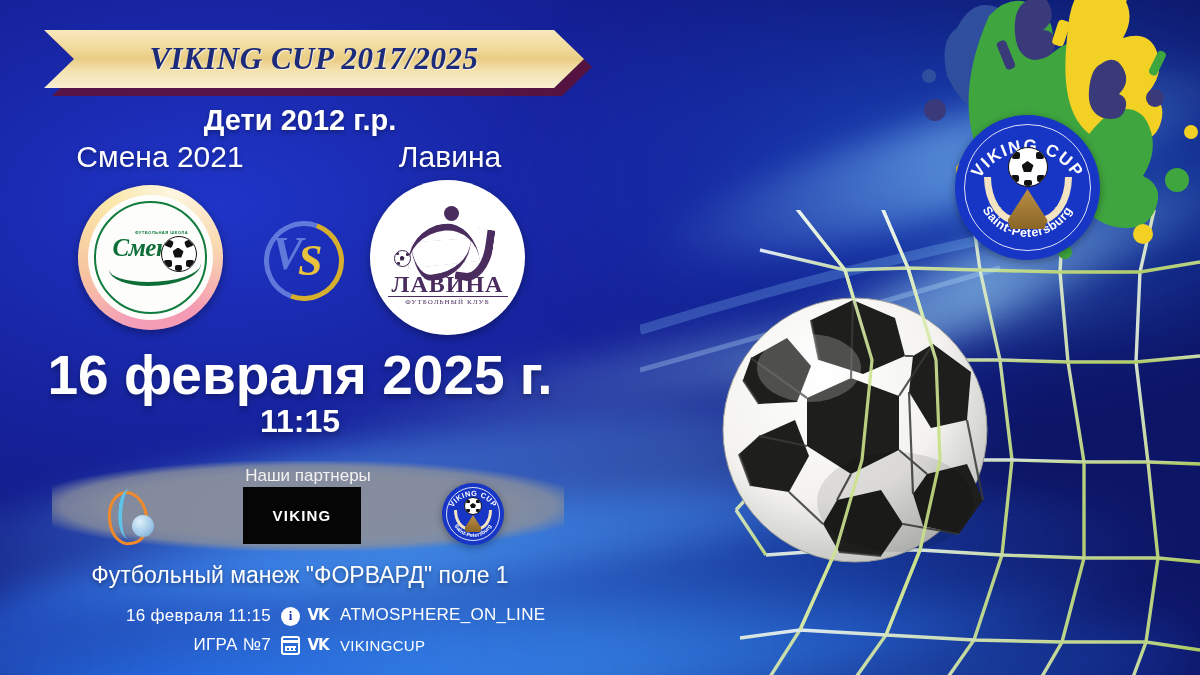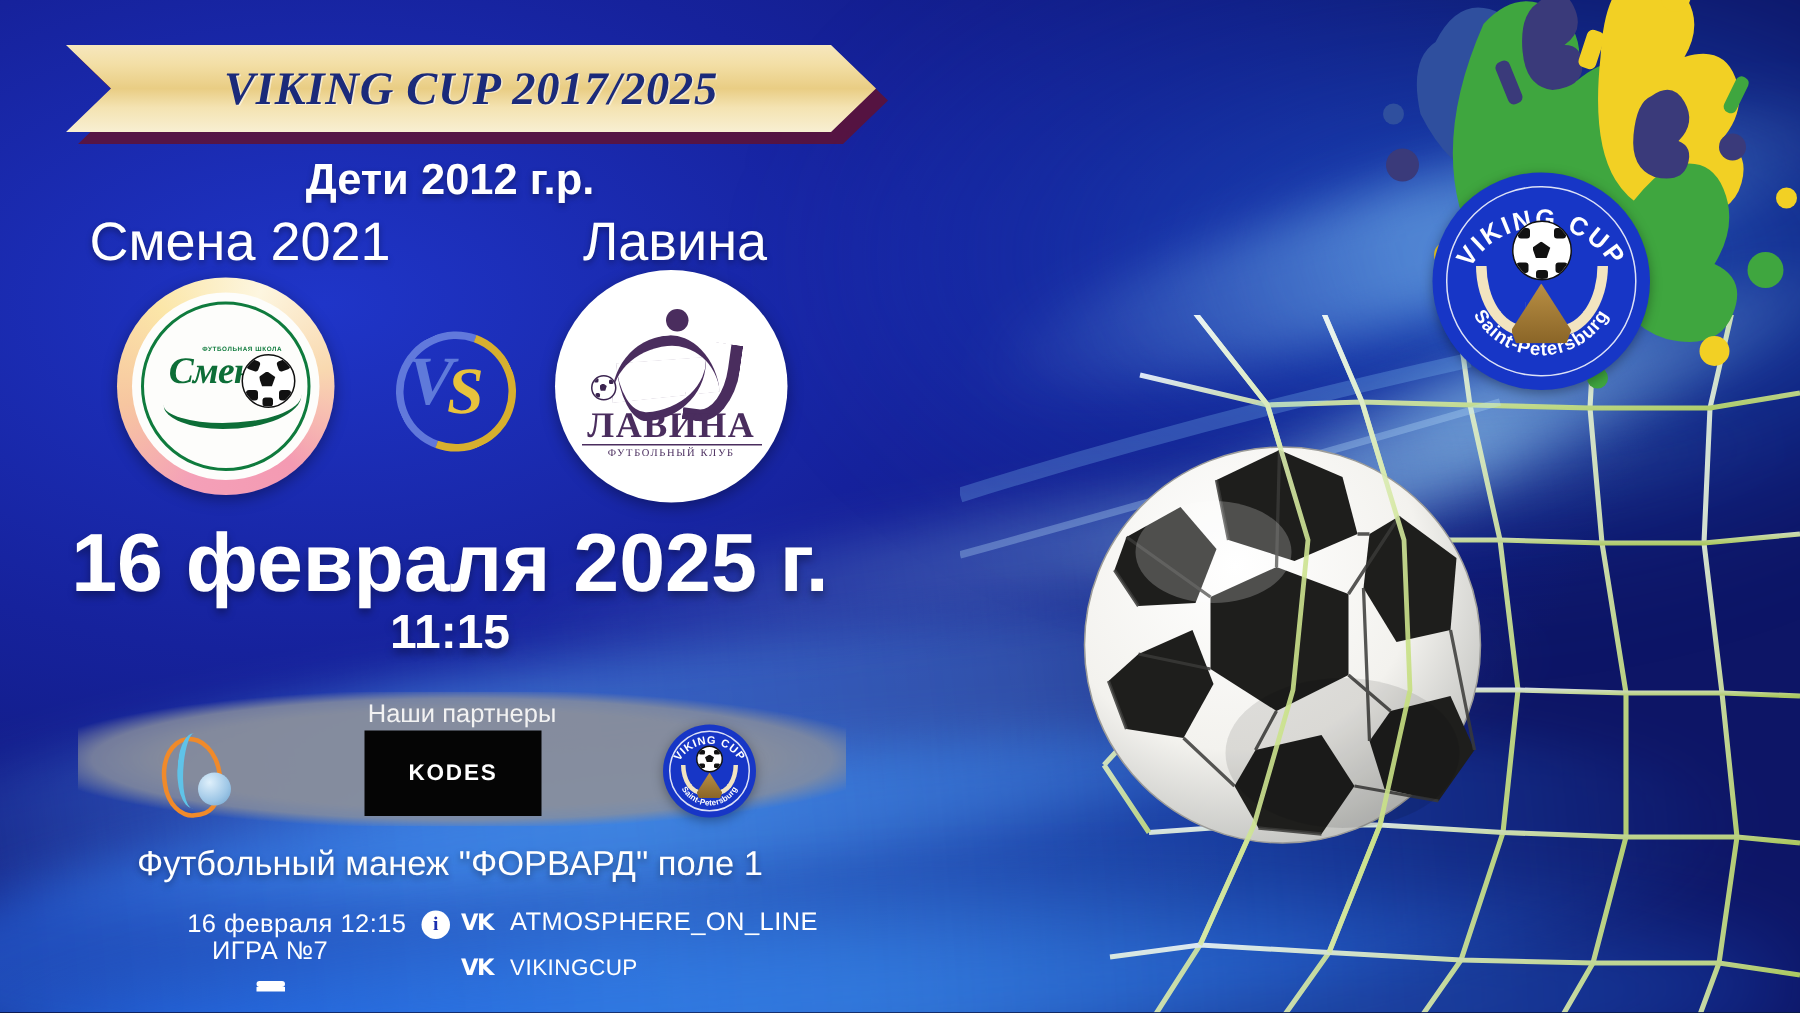--- a/index.html
+++ b/index.html
@@ -49,21 +49,21 @@
 
   
   #age-group{
     position:absolute;left:0;top:104px;width:600px;
     text-align:center;color:#ffffff;font-size:29px;font-weight:bold;
     text-shadow:0 2px 4px rgba(0,0,0,.35);
   }
 
   .team-name{
     position:absolute;top:140px;
-    text-align:center;color:#ffffff;font-size:36px;font-weight:normal;
+    text-align:center;color:#ffffff;font-size:30px;font-weight:normal;
     text-shadow:0 2px 4px rgba(0,0,0,.35);
   }
   #team-home-name{left:20px;width:280px;}
   #team-away-name{left:310px;width:280px;}
 
   
   #logos-row{position:absolute;left:0;top:185px;width:600px;height:150px;}
 
   
   #team-home-logo{
@@ -230,21 +230,21 @@
   #ball-net{position:absolute;left:640px;top:210px;width:560px;height:465px;}
 
   
   #venue{
     position:absolute;left:0;top:562px;width:600px;text-align:center;
     color:#ffffff;font-size:23px;
     text-shadow:0 2px 4px rgba(0,0,0,.35);
   }
   .foot-row{position:absolute;display:flex;align-items:center;height:26px;}
   #foot-left-1{left:60px;top:603px;width:240px;justify-content:flex-end;gap:10px;}
-  #foot-left-2{left:60px;top:632px;width:240px;justify-content:flex-end;gap:10px;flex-direction:column;}
+  #foot-left-2{left:60px;top:632px;width:240px;justify-content:flex-end;gap:10px;}
   #foot-right-1{left:305px;top:602px;gap:9px;}
   #foot-right-2{left:305px;top:632px;gap:9px;}
   .foot-text{color:#ffffff;font-size:17px;letter-spacing:.3px;white-space:nowrap;}
   .foot-text.small{font-size:15px;}
 
   .icon-info{
     width:19px;height:19px;border-radius:50%;background:#ffffff;color:#1a2fb0;
     font-size:13px;font-weight:bold;display:flex;align-items:center;justify-content:center;
     font-family:"Liberation Serif",serif;
   }
@@ -459,21 +459,21 @@
 
   <div id="partner-logo-1">
     <div id="p1-art">
       <div id="p1-hoop"></div>
       <div id="p1-stroke"></div>
       <div id="p1-globe"></div>
     </div>
   </div>
 
   <div id="partner-logo-2">
-    <span id="kodes-text">KODES</span>
+    <span id="kodes-text">VIKING</span>
   </div>
 
   <div id="partner-logo-3" class="vc-crest">
     <div class="vc-inner-ring"></div>
     <svg class="vc-arc-text" viewBox="0 0 62 62">
       <defs>
         <path id="arcTopSm" d="M 8 36 A 23 23 0 0 1 54 36"></path>
         <path id="arcBotSm" d="M 10 33 A 21 21 0 0 0 52 33"></path>
       </defs>
       <text font-size="7.4" letter-spacing="0.5">
@@ -493,21 +493,21 @@
       <em style="width:4px;height:3px;left:1px;top:2px;border-radius:1px;"></em>
       <em style="width:4px;height:3px;right:1px;top:2px;border-radius:1px;"></em>
       <em style="width:4px;height:3px;left:1px;bottom:2px;border-radius:1px;"></em>
       <em style="width:4px;height:3px;right:1px;bottom:2px;border-radius:1px;"></em>
     </div>
   </div>
 
   <div id="venue">Футбольный манеж "ФОРВАРД" поле 1</div>
 
   <div class="foot-row" id="foot-left-1">
-    <span class="foot-text">16 февраля 12:15</span>
+    <span class="foot-text">16 февраля 11:15</span>
     <span class="icon-info">i</span>
   </div>
 
   <div class="foot-row" id="foot-left-2">
     <span class="foot-text">ИГРА №7</span>
     <span class="icon-cal"></span>
   </div>
 
   <div class="foot-row" id="foot-right-1">
     <span class="icon-vk">VK</span>

